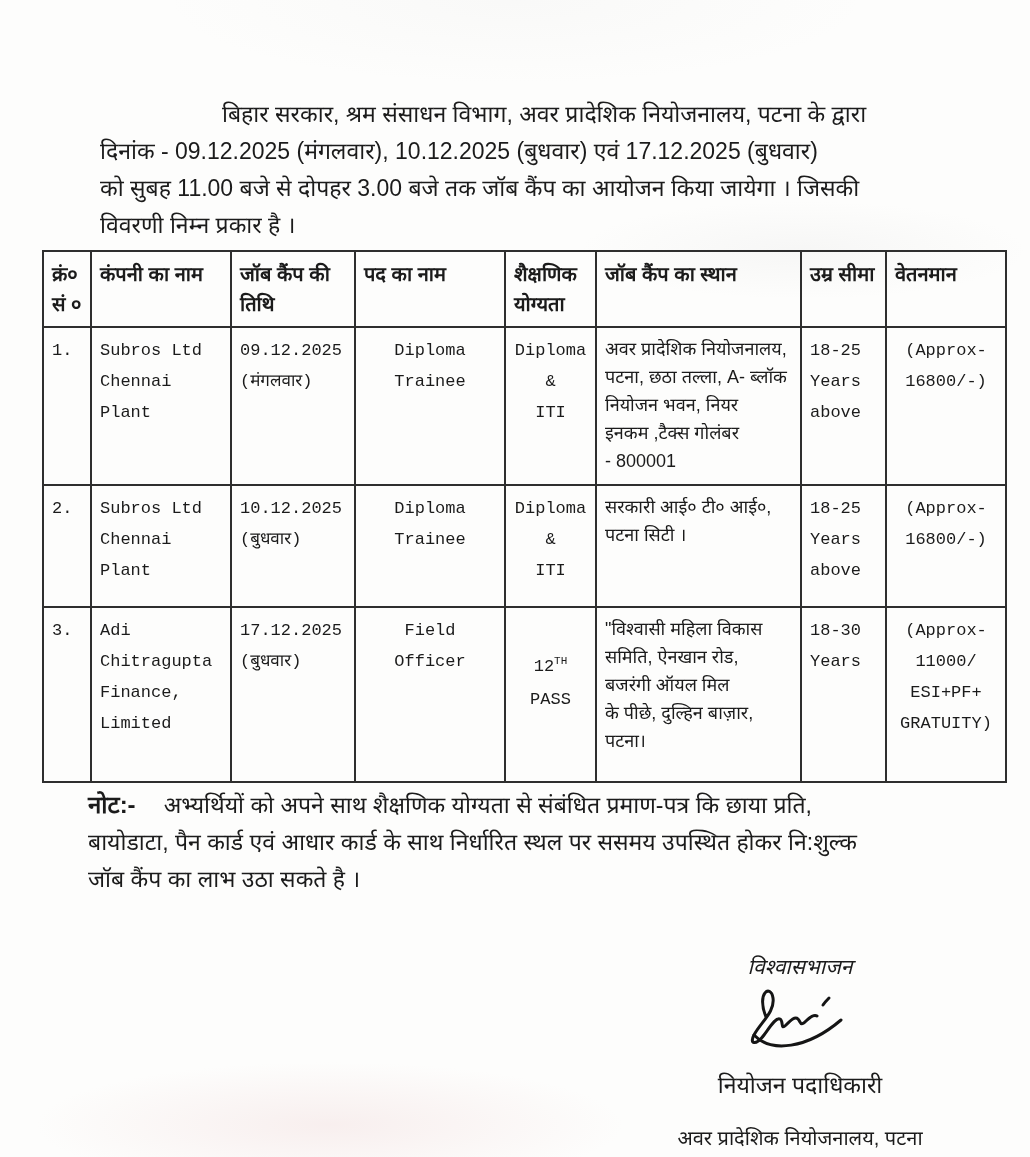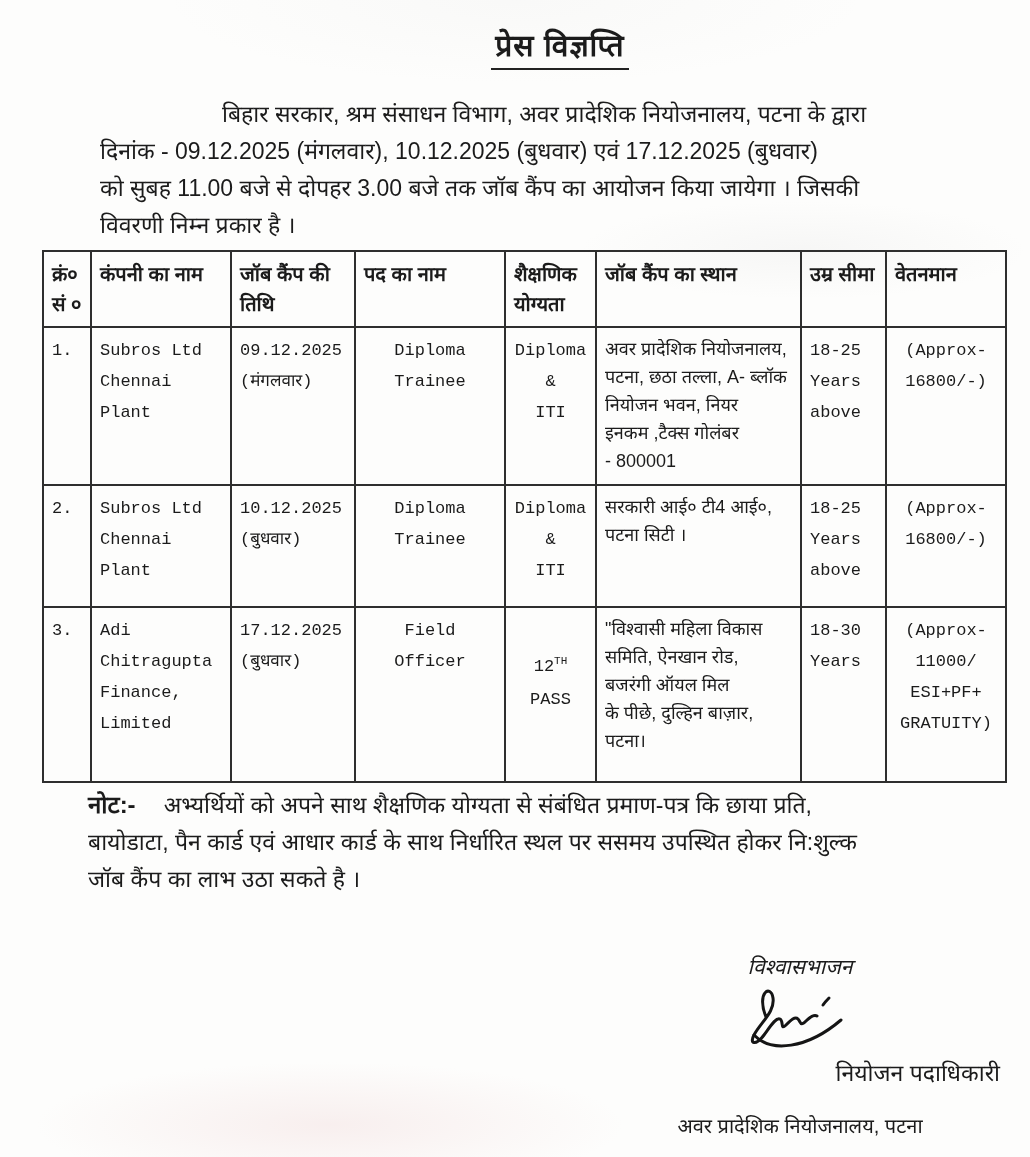--- a/index.html
+++ b/index.html
@@ -69,31 +69,28 @@
     white-space:pre-line;
     margin:0;
   }
   .note b { font-size:24px; margin-right:28px; }
   .signature {
     position:absolute; top:952px; left:600px; width:400px;
     text-align:center;
   }
   .sig-salutation { font-size:21px;font-style:italic; }
   .sig-scribble { display:block; margin:4px auto 0 auto; }
-  .sig-designation { font-size:23px; margin-top:0px;text-align:right; }
+  .sig-designation { font-size:23px; margin-top:12px; }
   .sig-office { font-size:20px; margin-top:24px; }
 </style>
 </head>
 <body>
 
 <div class="page">
 
-  <div class="title-wrap">
-    <span class="title">प्रेस विज्ञप्ति</span>
-  </div>
 
   <p class="intro">बिहार सरकार, श्रम संसाधन विभाग, अवर प्रादेशिक नियोजनालय, पटना के द्वारा
 दिनांक - 09.12.2025  (मंगलवार), 10.12.2025 (बुधवार)  एवं 17.12.2025 (बुधवार)
 को सुबह 11.00  बजे से दोपहर 3.00  बजे तक जॉब कैंप का आयोजन किया जायेगा ।  जिसकी
 विवरणी निम्न प्रकार है ।</p>
 
   <table class="jobs">
     <colgroup>
       <col style="width:48px">
       <col style="width:140px">
@@ -148,21 +145,21 @@
         <td class="mono">Subros Ltd
 Chennai
 Plant</td>
         <td class="mono">10.12.2025
 (बुधवार)</td>
         <td class="mono center">Diploma
 Trainee</td>
         <td class="mono center">Diploma
 &amp;
 ITI</td>
-        <td class="hindi">सरकारी आई० टी4 आई०,
+        <td class="hindi">सरकारी आई० टी० आई०,
 पटना सिटी ।</td>
         <td class="mono">18-25
 Years
 above</td>
         <td class="mono center">(Approx-
 16800/-)</td>
       </tr>
       <tr class="r3">
         <td class="mono">3.</td>
         <td class="mono">Adi

